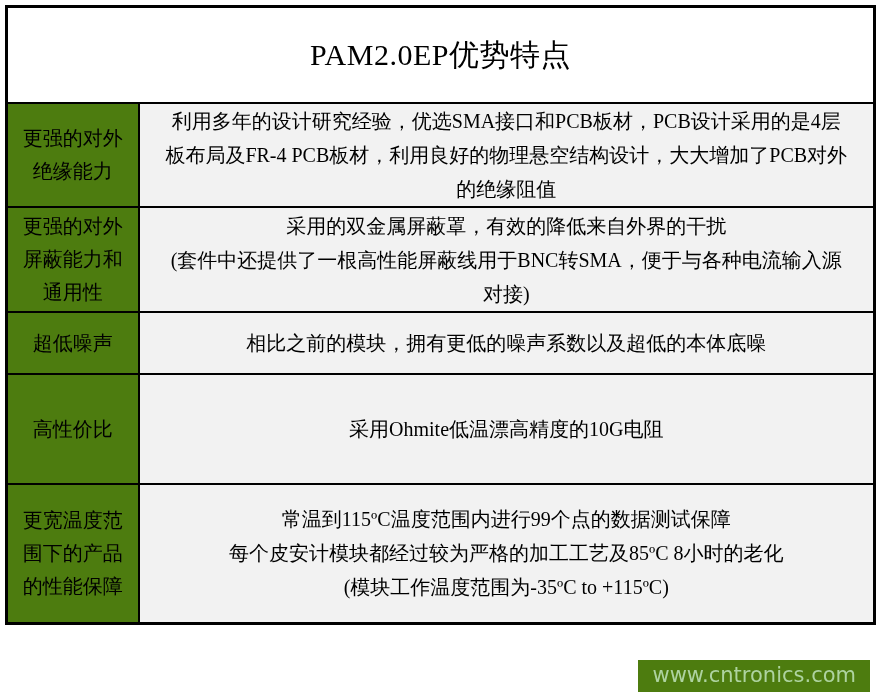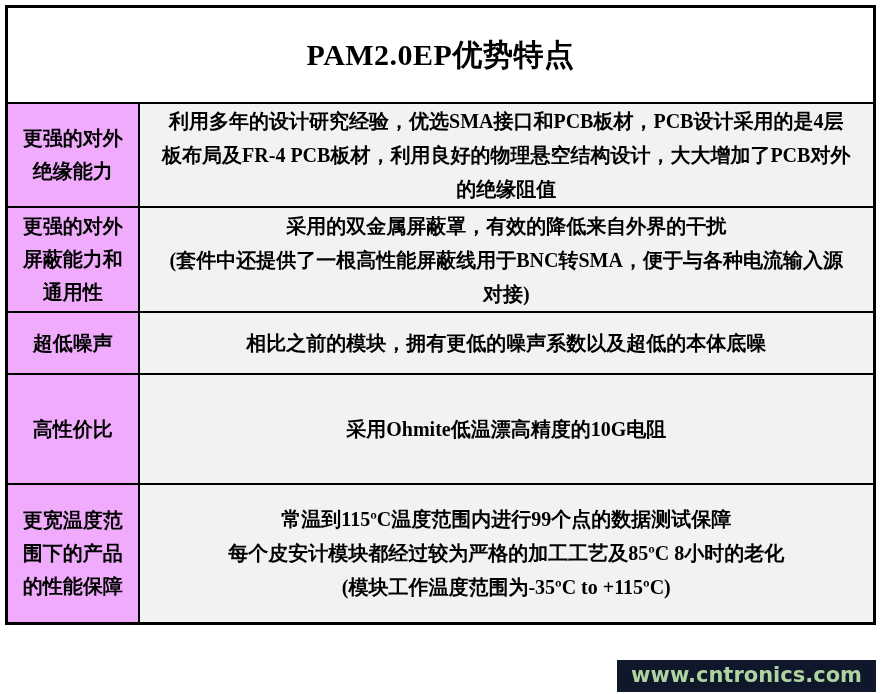--- a/index.html
+++ b/index.html
@@ -4,21 +4,20 @@
 <style>
   html, body { margin: 0; padding: 0; background: #ffffff; }
   .page {
     position: relative;
     width: 881px;
     height: 694px;
     background: #ffffff;
     overflow: hidden;
     font-family: "Liberation Serif", "DejaVu Serif", serif;
     color: #000000;
-    font-weight: bold;
   }
   table.feature-table {
     position: absolute;
     left: 5px;
     top: 5px;
     width: 871px;
     border-collapse: collapse;
     table-layout: fixed;
     border: 3px solid #000000;
   }
@@ -29,42 +28,42 @@
     white-space: pre-line;
   }
   td.title-cell {
     background: #ffffff;
     height: 92px;
     font-size: 30px;
     letter-spacing: 0.5px;
   }
   col.feature-col { width: 132px; }
   td.feature-cell {
-    background: #f0abfc;
+    background: #4d7c0f;
     font-size: 20px;
     line-height: 33px;
     padding: 0 10px;
   }
   td.desc-cell {
     background: #F2F2F2;
     font-size: 20px;
     line-height: 34px;
     padding: 0 20px;
   }
   tr.row-1 { height: 104px; }
   tr.row-2 { height: 105px; }
   tr.row-3 { height: 79px; }
   tr.row-4 { height: 62px; }
   tr.row-5 { height: 110px; }
   tr.row-6 { height: 139px; }
   .watermark {
     position: absolute;
-    right: 5px;
+    right: 11px;
     bottom: 2px;
-    background: #0f172a;
+    background: #4d7c0f;
     color: #AED3A0;
     font-family: "DejaVu Sans", "Liberation Sans", sans-serif;
     font-size: 21px;
     padding: 3px 14px 5px 14px;
     white-space: nowrap;
   }
 </style>
 </head>
 <body>
 

